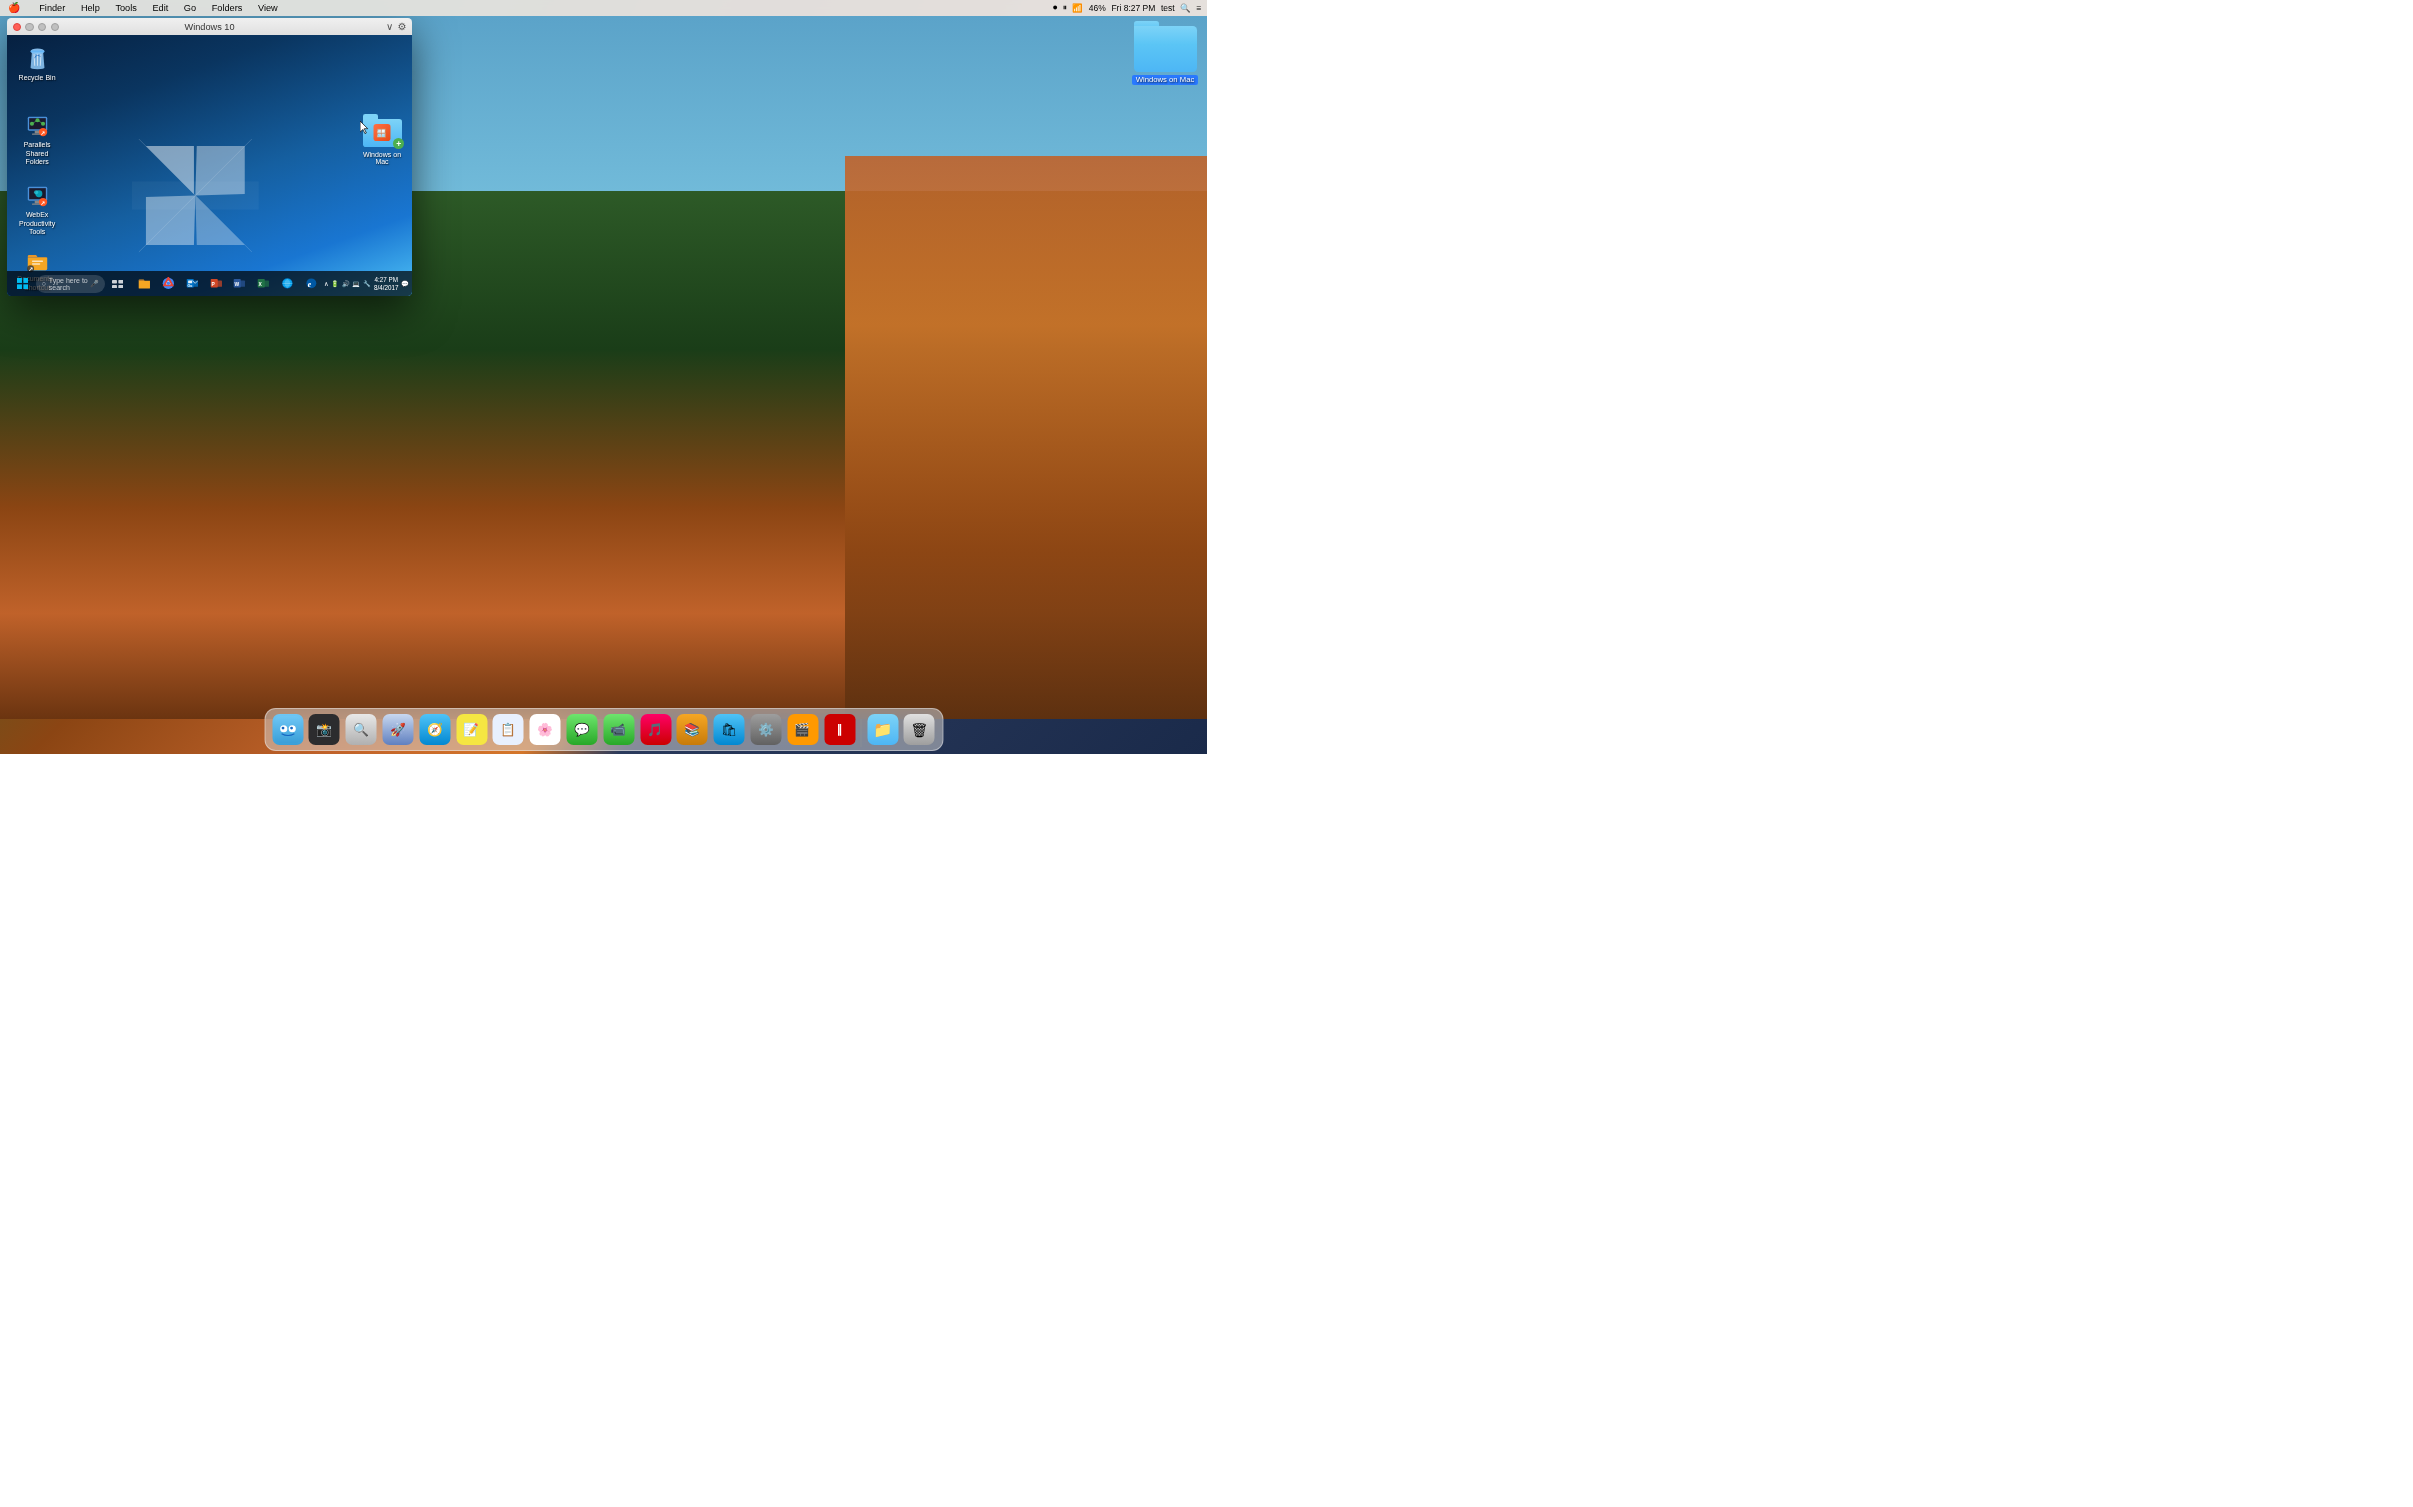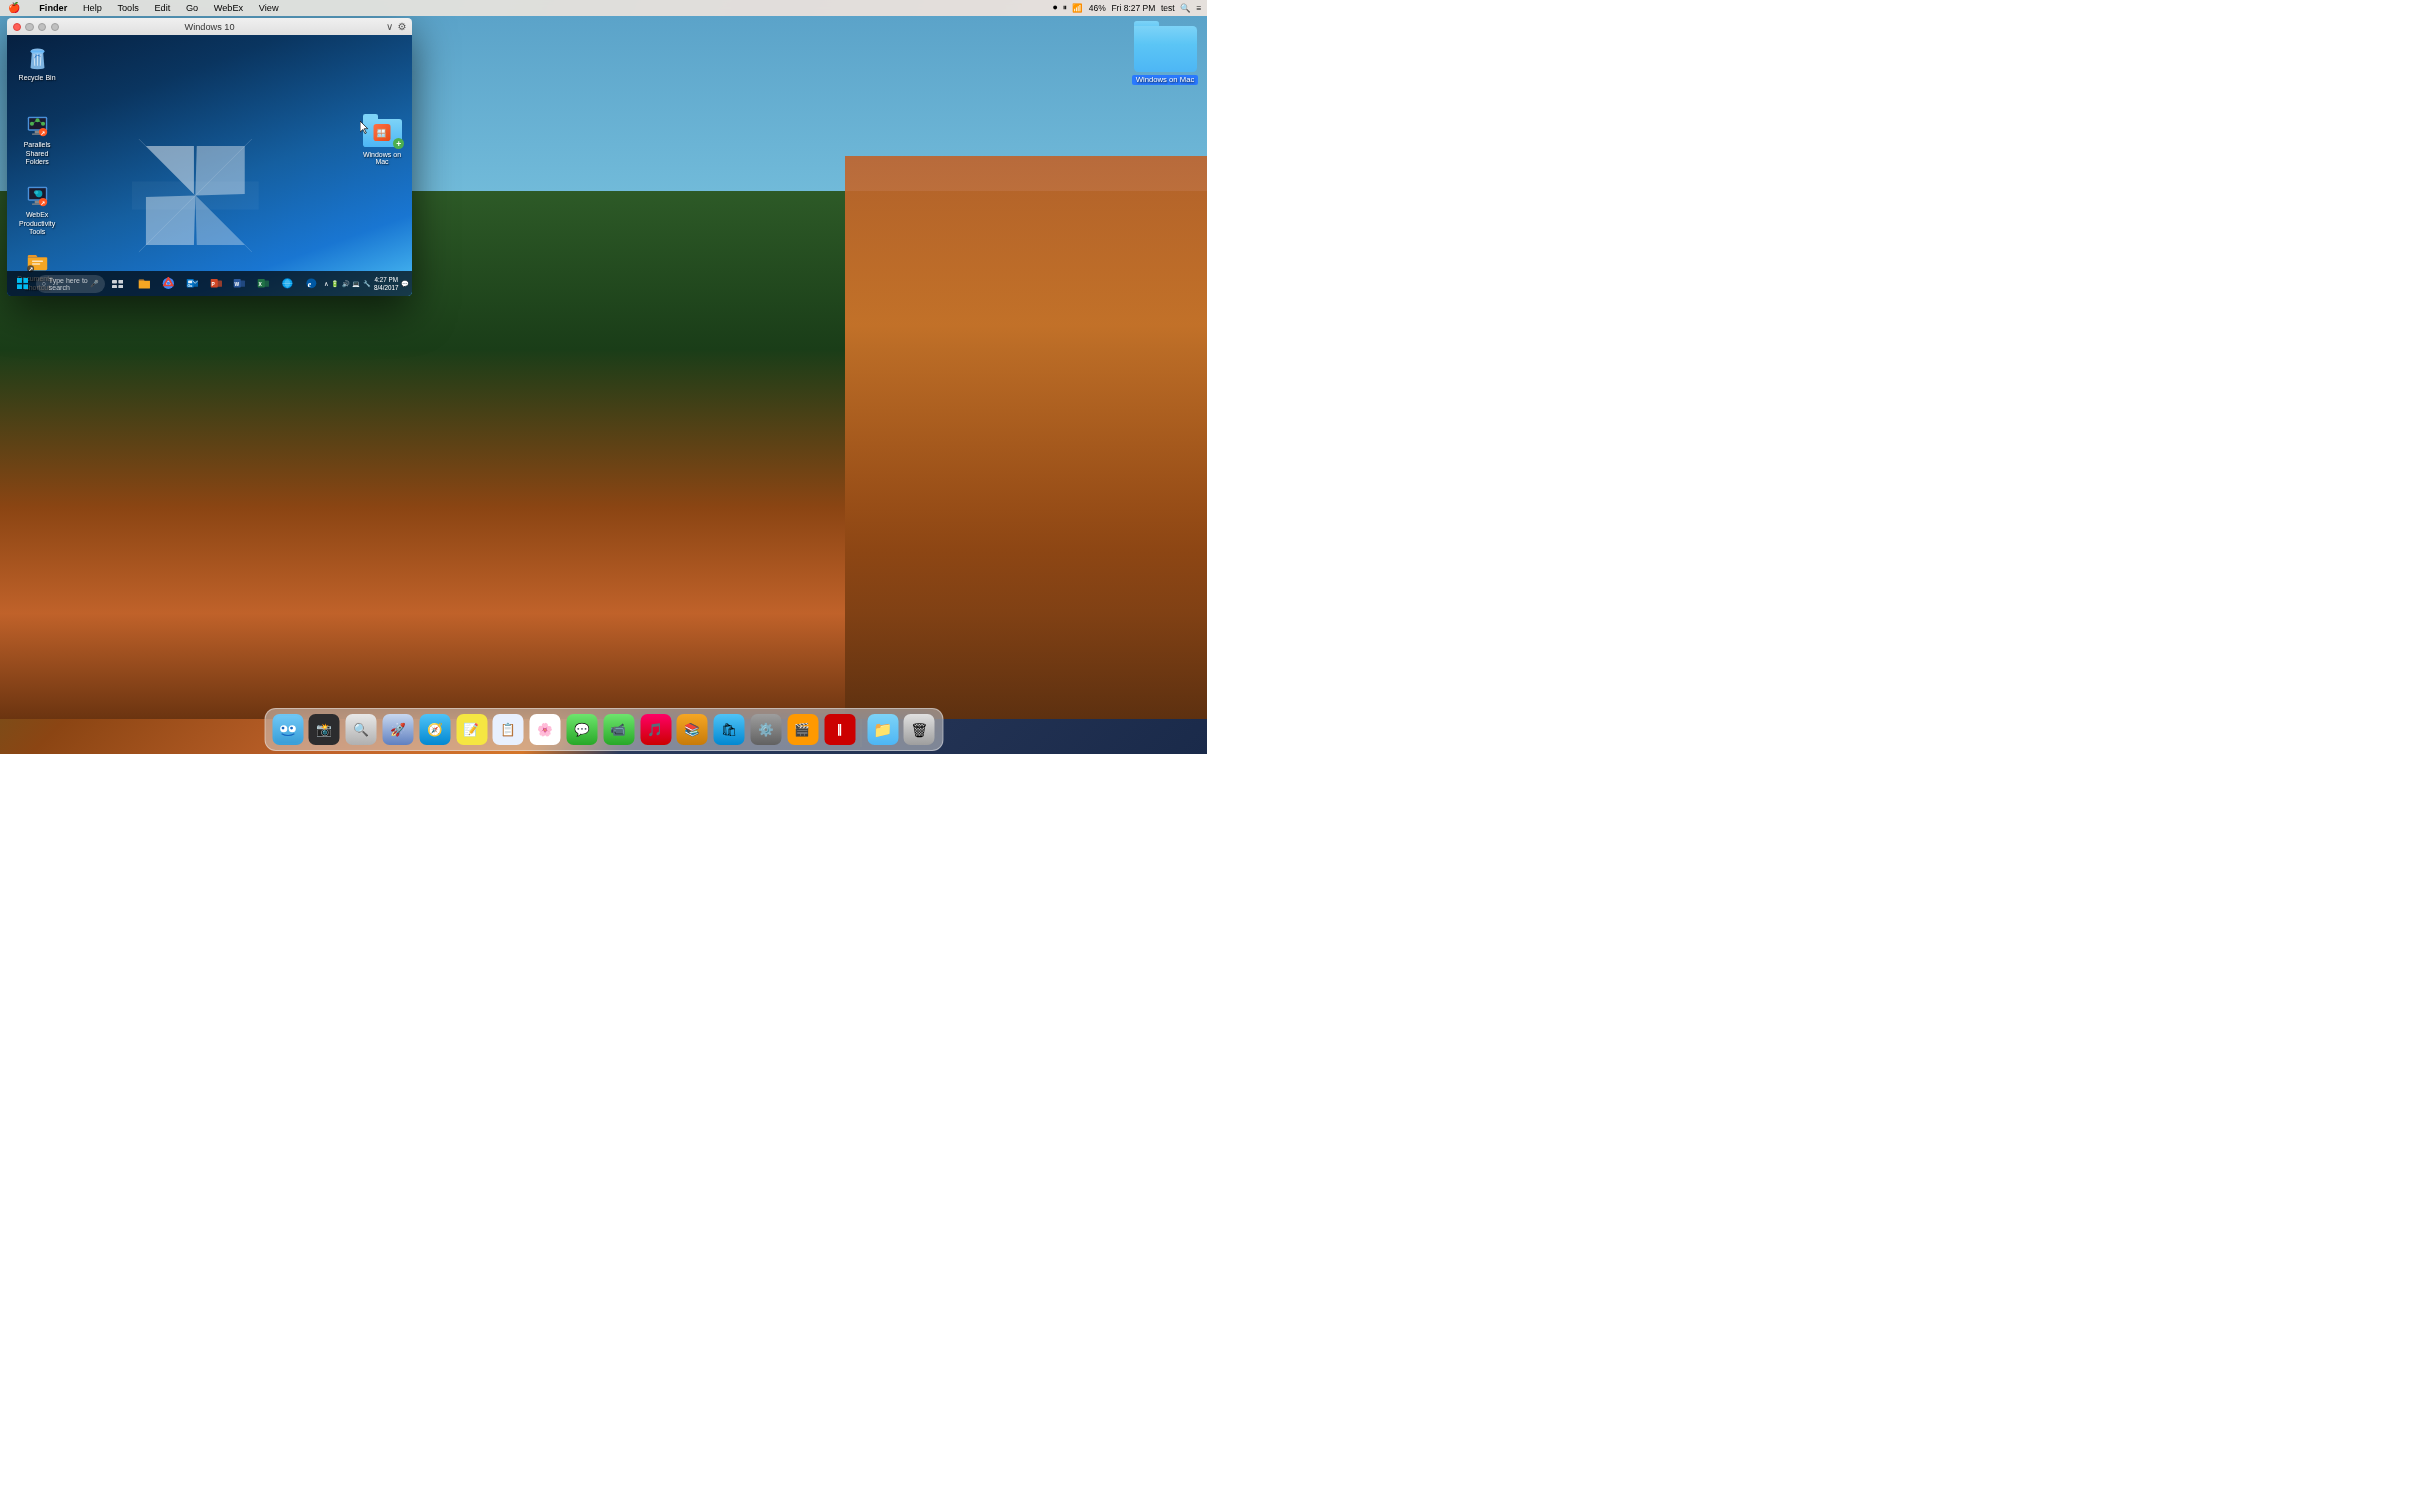--- a/index.html
+++ b/index.html
@@ -43,21 +43,21 @@
     .apple-logo {
       font-size: 10px;
       margin-right: 2.8px;
     }
     .menu-item {
       cursor: pointer;
       padding: 1.4px 2.8px;
       border-radius: 2.1px;
       white-space: nowrap;
     }
-    .menu-item.bold { font-weight: 700; }
+    .menu-item.bold { font-weight: 400; }
 
     
     .mac-dock {
       position: absolute;
       bottom: 2.8px;
       left: 50%;
       transform: translateX(-50%);
       display: flex;
       align-items: flex-end;
       gap: 2.8px;
@@ -324,21 +324,21 @@
 <div class="mac-desktop">
 
   <div class="mac-menubar">
     <div class="mac-menubar-left">
       <span class="menu-item apple-logo">🍎</span>
       <span class="menu-item bold">Finder</span>
       <span class="menu-item">Help</span>
       <span class="menu-item">Tools</span>
       <span class="menu-item">Edit</span>
       <span class="menu-item">Go</span>
-      <span class="menu-item">WebEx</span>
+      <span class="menu-item">Folders</span>
       <span class="menu-item">View</span>
     </div>
     <div class="mac-menubar-right">
       <span>⏺</span>
       <span>⏸</span>
       <span>📶</span>
       <span>46%</span>
       <span>Fri 8:27 PM</span>
       <span>test</span>
       <span>🔍</span>

